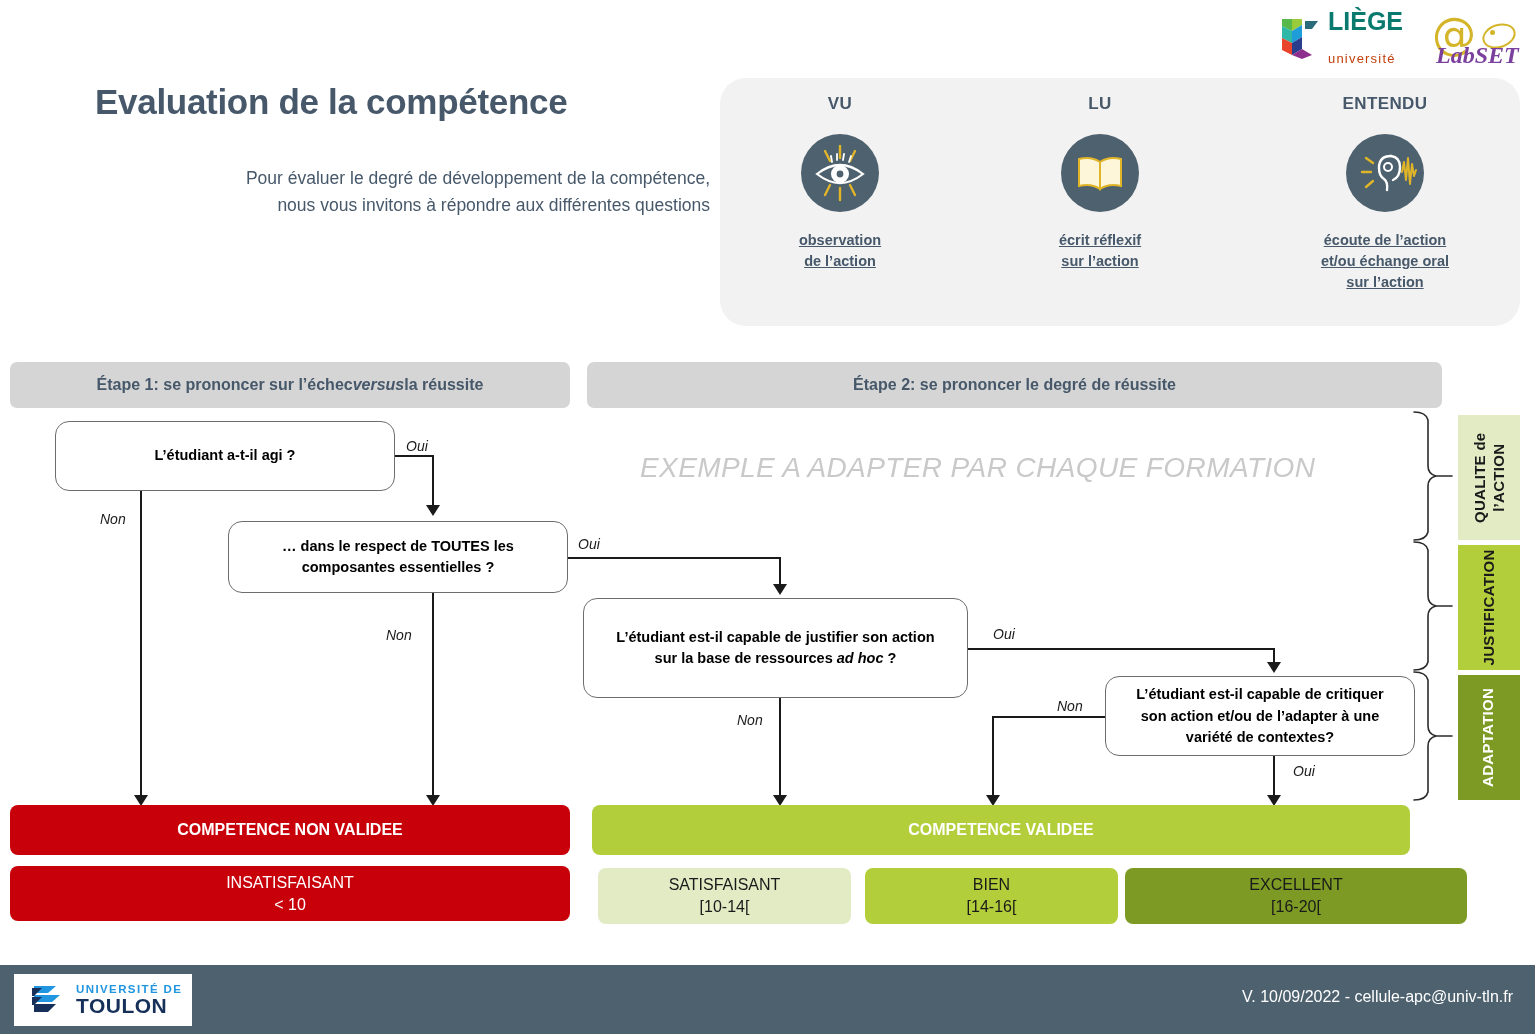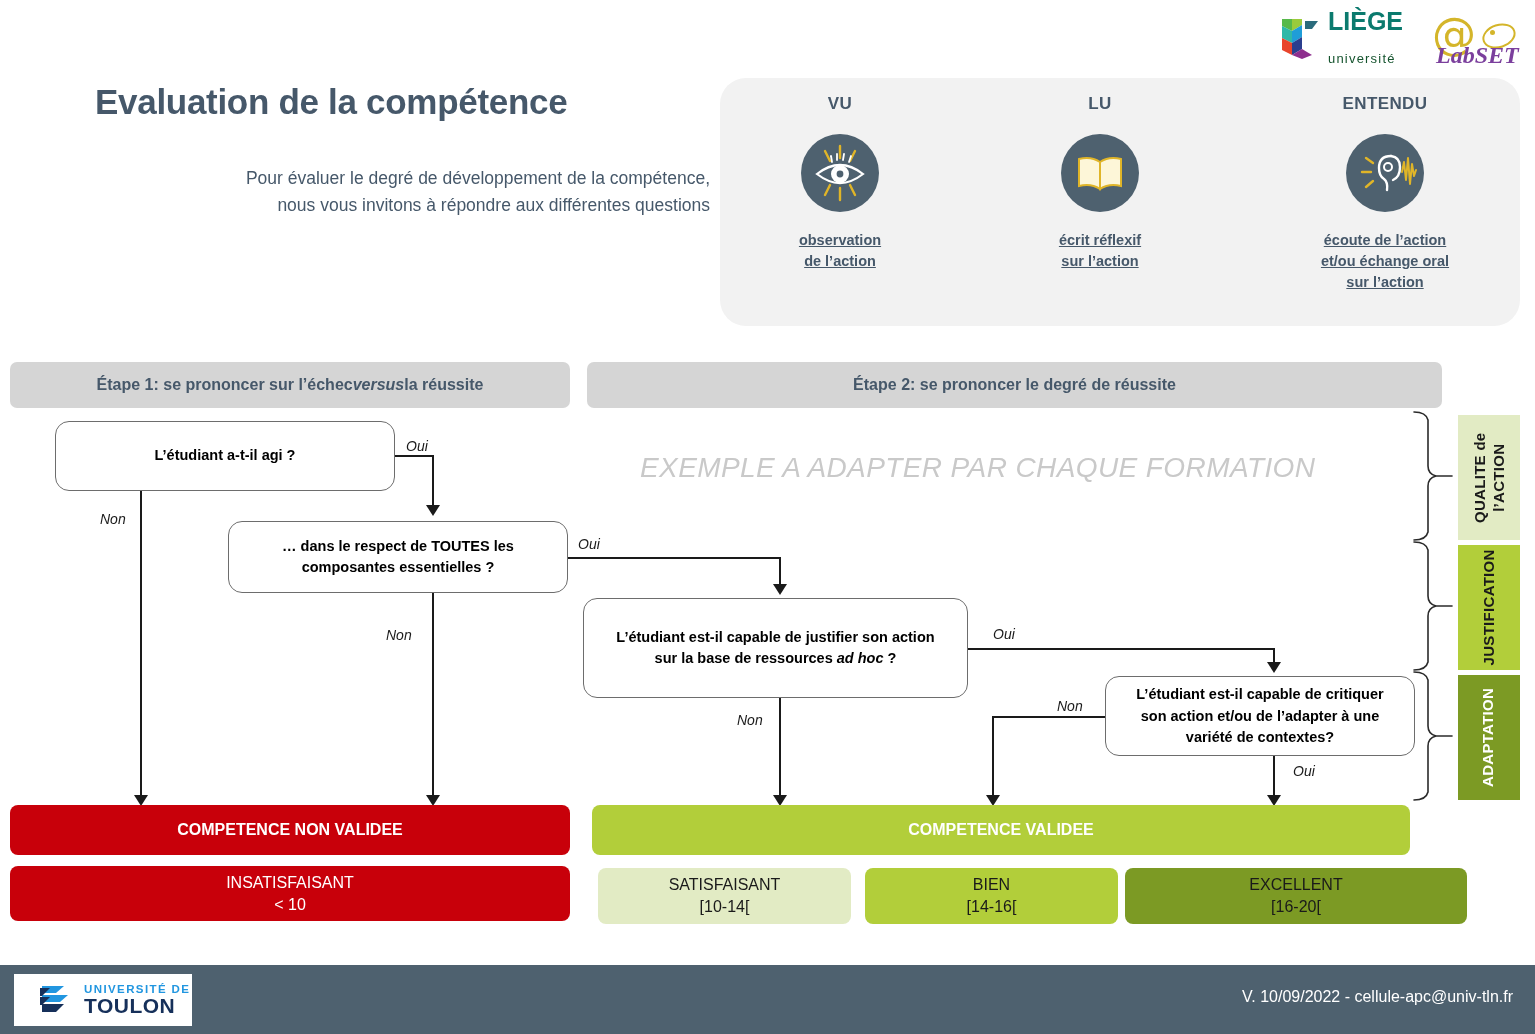--- a/index.html
+++ b/index.html
@@ -11,21 +11,21 @@
     overflow:hidden;
     color:#46586a;
   }
   .abs{position:absolute;}
 
   
   #logo-liege{left:1280px;top:12px;width:145px;height:50px;display:flex;align-items:center;gap:6px;}
   #logo-liege .mark{width:42px;height:44px;position:relative;}
   #logo-liege .txt{line-height:1;}
   #logo-liege .txt .l1{font-size:25px;font-weight:bold;color:#0b7a6e;letter-spacing:0px;}
-  #logo-liege .txt .l2{font-size:13px;color:#14532d;letter-spacing:1.2px;margin-top:18px;}
+  #logo-liege .txt .l2{font-size:13px;color:#c2410c;letter-spacing:1.2px;margin-top:18px;}
 
   #logo-labset{left:1430px;top:8px;width:100px;height:62px;}
   #logo-labset .at{position:absolute;left:2px;top:0px;font-size:44px;color:#d4b52a;font-family:"DejaVu Sans",sans-serif;}
   #logo-labset .nm{position:absolute;left:6px;top:34px;font-size:24px;font-style:italic;font-weight:bold;color:#7b3f9d;
      font-family:"Liberation Serif",serif;}
   #logo-labset .ring{position:absolute;left:52px;top:16px;width:30px;height:20px;border:2px solid #d4b52a;border-radius:50%;transform:rotate(-18deg);}
   #logo-labset .dot{position:absolute;left:60px;top:22px;width:5px;height:5px;border-radius:50%;background:#d4b52a;}
 
   
   #page-title{left:95px;top:82px;width:620px;font-size:35px;font-weight:bold;color:#46586a;letter-spacing:-0.3px;}
@@ -77,21 +77,21 @@
     text-align:center;line-height:1.35;}
   #bar-nonvalidee{left:10px;top:805px;width:560px;height:50px;background:#c8000a;color:#fff;font-size:16px;font-weight:bold;}
   #bar-insatisfaisant{left:10px;top:866px;width:560px;height:55px;background:#c8000a;color:#fff;font-size:16px;}
   #bar-validee{left:592px;top:805px;width:818px;height:50px;background:#b2ce3a;color:#fff;font-size:16px;font-weight:bold;}
   #bar-satisfaisant{left:598px;top:868px;width:253px;height:56px;background:#e2ebc4;color:#1a1a1a;font-size:16px;}
   #bar-bien{left:865px;top:868px;width:253px;height:56px;background:#b2ce3a;color:#1a1a1a;font-size:16px;}
   #bar-excellent{left:1125px;top:868px;width:342px;height:56px;background:#7c9a24;color:#1a1a1a;font-size:16px;}
 
   
   #footer{left:0;top:965px;width:1535px;height:69px;background:#4e616f;}
-  #logo-toulon{left:14px;top:974px;width:178px;height:52px;background:#fff;display:flex;align-items:center;gap:6px;padding-left:24px;box-sizing:border-box;}
+  #logo-toulon{left:14px;top:974px;width:178px;height:52px;background:#fff;display:flex;align-items:center;gap:6px;padding-left:16px;box-sizing:border-box;}
   #logo-toulon .flag{width:40px;height:36px;position:relative;}
   #logo-toulon .tt{line-height:1;}
   #logo-toulon .t1{font-size:11.5px;font-weight:bold;color:#2196e0;letter-spacing:1.4px;}
   #logo-toulon .t2{font-size:21px;font-weight:bold;color:#16305a;letter-spacing:.5px;margin-top:0;}
   #footer-note{right:22px;top:988px;font-size:16px;color:#ffffff;font-family:"Liberation Sans",sans-serif;}
 </style>
 </head>
 <body>
 
 <div class="abs" id="logo-liege">

